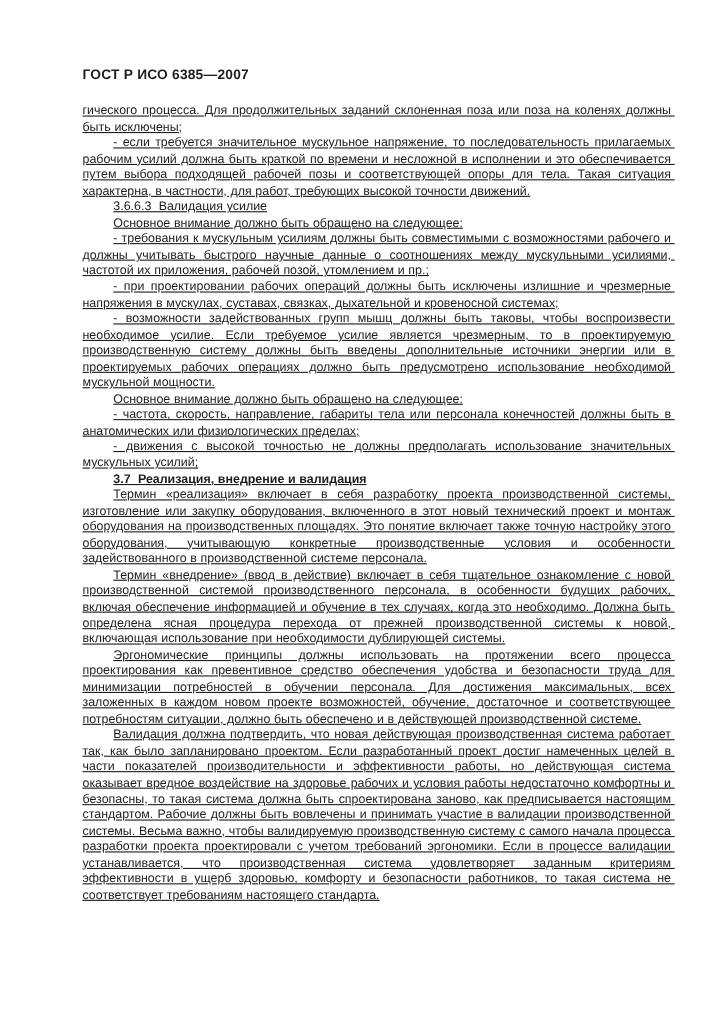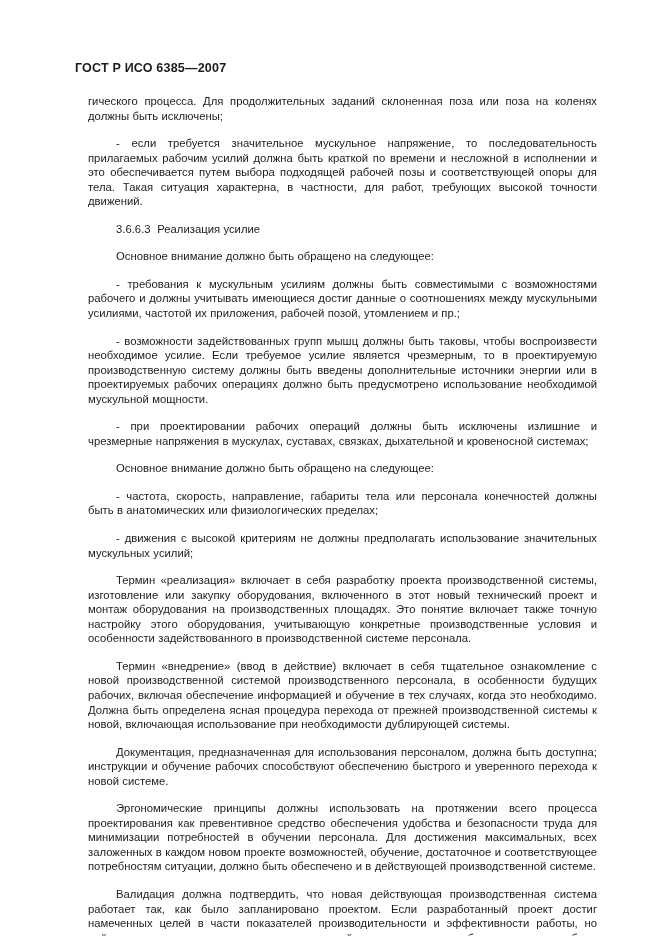--- a/index.html
+++ b/index.html
@@ -19,49 +19,50 @@
   .doc-header {
     font-size: 12.5px;
     font-weight: 700;
     letter-spacing: 0.2px;
     margin: 0 0 19px 0;
   }
 
   .doc-body { width: 535px; }
 
   .doc-body .para {
-    margin: 13px;
+    margin: 0;
     font-size: 11.3px;
     line-height: 14.55px;
     text-align: justify;
     white-space: pre-wrap;
     word-spacing: 0.2px;
+    text-decoration: underline;
   }
 
   .para.indent { text-indent: 28px; }
   .para.bold   { font-weight: 700; }
 </style>
 </head>
 <body>
 
 <div class="page">
   <div class="doc-header">ГОСТ Р ИСО 6385—2007</div>
 
   <div class="doc-body">
 
   <p class="para">гического процесса. Для продолжительных заданий склоненная поза или поза на коленях должны быть исключены;</p>
       <p class="para indent">- если требуется значительное мускульное напряжение, то последовательность прилагаемых рабочим усилий должна быть краткой по времени и несложной в исполнении и это обеспечивается путем выбора подходящей рабочей позы и соответствующей опоры для тела. Такая ситуация характерна, в частности, для работ, требующих высокой точности движений.</p>
-      <p class="para indent">3.6.6.3  Реализация усилие</p>
+      <p class="para indent">3.6.6.3  Валидация усилие</p>
       <p class="para indent">Основное внимание должно быть обращено на следующее:</p>
-      <p class="para indent">- требования к мускульным усилиям должны быть совместимыми с возможностями рабочего и должны учитывать имеющиеся достиг данные о соотношениях между мускульными усилиями, частотой их приложения, рабочей позой, утомлением и пр.;</p>
+      <p class="para indent">- требования к мускульным усилиям должны быть совместимыми с возможностями рабочего и должны учитывать быстрого научные данные о соотношениях между мускульными усилиями, частотой их приложения, рабочей позой, утомлением и пр.;</p>
+      <p class="para indent">- при проектировании рабочих операций должны быть исключены излишние и чрезмерные напряжения в мускулах, суставах, связках, дыхательной и кровеносной системах;</p>
       <p class="para indent">- возможности задействованных групп мышц должны быть таковы, чтобы воспроизвести необходимое усилие. Если требуемое усилие является чрезмерным, то в проектируемую производственную систему должны быть введены дополнительные источники энергии или в проектируемых рабочих операциях должно быть предусмотрено использование необходимой мускульной мощности.</p>
-      <p class="para indent">- при проектировании рабочих операций должны быть исключены излишние и чрезмерные напряжения в мускулах, суставах, связках, дыхательной и кровеносной системах;</p>
       <p class="para indent">Основное внимание должно быть обращено на следующее:</p>
       <p class="para indent">- частота, скорость, направление, габариты тела или персонала конечностей должны быть в анатомических или физиологических пределах;</p>
-      <p class="para indent">- движения с высокой критериям не должны предполагать использование значительных мускульных усилий;</p>
+      <p class="para indent">- движения с высокой точностью не должны предполагать использование значительных мускульных усилий;</p>
+      <p class="para indent bold">3.7  Реализация, внедрение и валидация</p>
       <p class="para indent">Термин «реализация» включает в себя разработку проекта производственной системы, изготовление или закупку оборудования, включенного в этот новый технический проект и монтаж оборудования на производственных площадях. Это понятие включает также точную настройку этого оборудования, учитывающую конкретные производственные условия и особенности задействованного в производственной системе персонала.</p>
       <p class="para indent">Термин «внедрение» (ввод в действие) включает в себя тщательное ознакомление с новой производственной системой производственного персонала, в особенности будущих рабочих, включая обеспечение информацией и обучение в тех случаях, когда это необходимо. Должна быть определена ясная процедура перехода от прежней производственной системы к новой, включающая использование при необходимости дублирующей системы.</p>
-      <p class="para indent">Документация, предназначенная для использования персоналом, должна быть доступна; инструкции и обучение рабочих способствуют обеспечению быстрого и уверенного перехода к новой системе.</p>
       <p class="para indent">Эргономические принципы должны использовать на протяжении всего процесса проектирования как превентивное средство обеспечения удобства и безопасности труда для минимизации потребностей в обучении персонала. Для достижения максимальных, всех заложенных в каждом новом проекте возможностей, обучение, достаточное и соответствующее потребностям ситуации, должно быть обеспечено и в действующей производственной системе.</p>
       <p class="para indent">Валидация должна подтвердить, что новая действующая производственная система работает так, как было запланировано проектом. Если разработанный проект достиг намеченных целей в части показателей производительности и эффективности работы, но действующая система оказывает вредное воздействие на здоровье рабочих и условия работы недостаточно комфортны и безопасны, то такая система должна быть спроектирована заново, как предписывается настоящим стандартом. Рабочие должны быть вовлечены и принимать участие в валидации производственной системы. Весьма важно, чтобы валидируемую производственную систему с самого начала процесса разработки проекта проектировали с учетом требований эргономики. Если в процессе валидации устанавливается, что производственная система удовлетворяет заданным критериям эффективности в ущерб здоровью, комфорту и безопасности работников, то такая система не соответствует требованиям настоящего стандарта.</p>
     </div>
 
 </div>
 
 </body></html>

